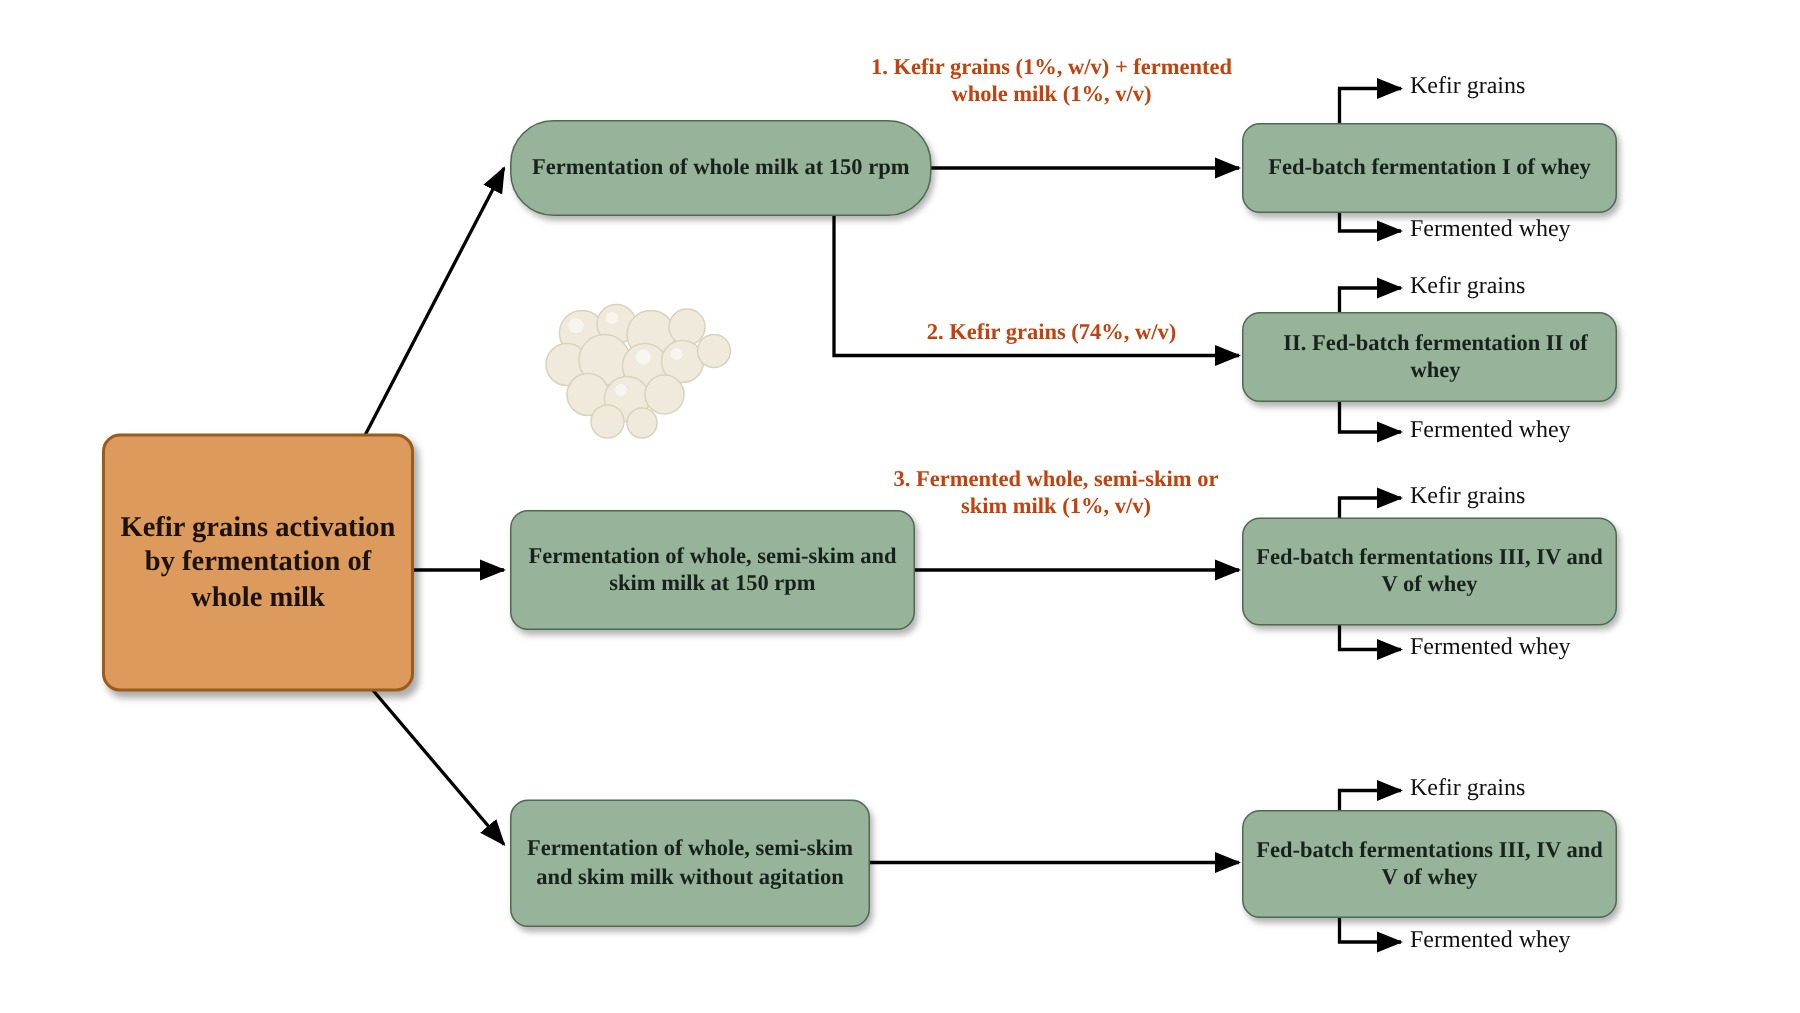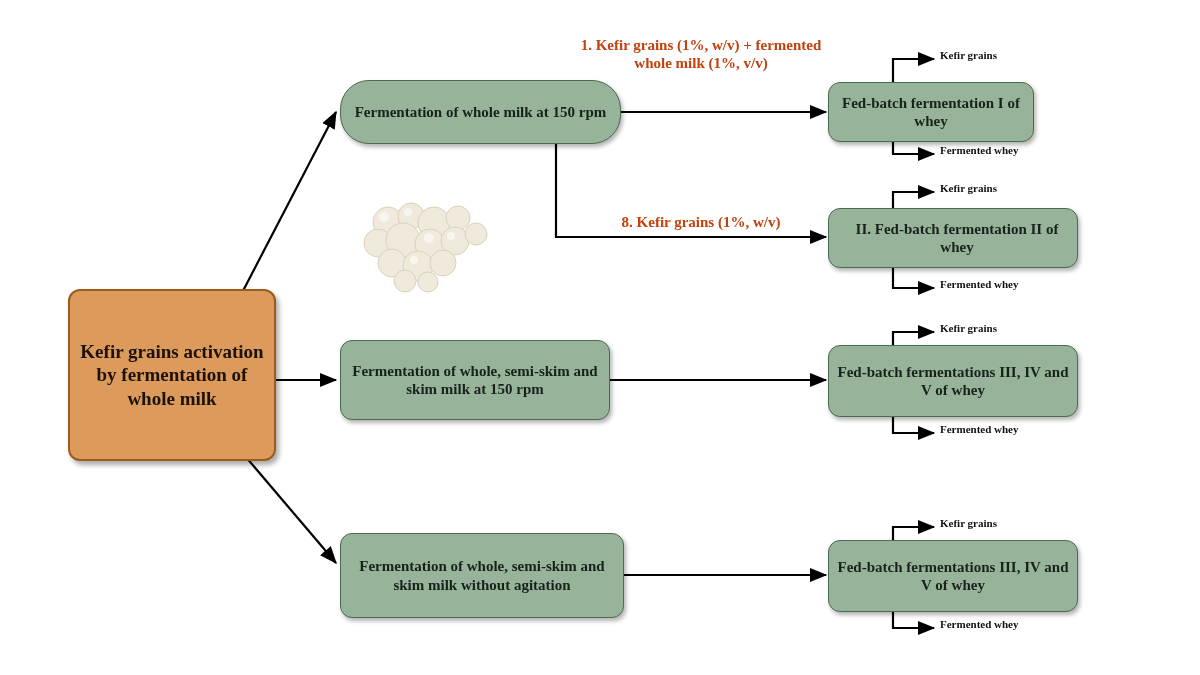--- a/index.html
+++ b/index.html
@@ -47,22 +47,22 @@
   .label {
     position: absolute;
     text-align: center;
     font-size: 15px;
     font-weight: bold;
     color: #c2410c;
     line-height: 1.22;
   }
   .out-label {
     position: absolute;
-    font-size: 11px;
-    font-weight: bold;
+    font-size: 16px;
+    font-weight: normal;
     color: #111111;
     white-space: nowrap;
   }
   svg.lines {
     position: absolute;
     left: 0;
     top: 0;
     width: 1200px;
     height: 675px;
     pointer-events: none;
@@ -144,44 +144,45 @@
   </div>
 
   <div class="node node-green" style="left:340px; top:80px; width:281px; height:64px;border-radius:29px;">
     <span>Fermentation of whole milk at 150 rpm</span>
   </div>
 
   <div class="node node-green" style="left:340px; top:340px; width:270px; height:80px;">
     <span>Fermentation of whole, semi-skim and skim milk at 150 rpm</span>
   </div>
 
-  <div class="node node-green" style="left:340px; top:533px; width:284px; height:85px;">
+  <div class="node node-green" style="left:340px; top:533px; width:240px; height:85px;">
     <span>Fermentation of whole, semi-skim and skim milk without agitation</span>
   </div>
 
-  <div class="node node-green" style="left:828px; top:82px; width:206px; height:60px;">
+  <div class="node node-green" style="left:828px; top:82px; width:250px; height:60px;">
     <span>Fed-batch fermentation I of whey</span>
   </div>
 
   <div class="node node-green" style="left:828px; top:208px; width:250px; height:60px;padding-left:16px;">
     <span>II. Fed-batch fermentation II of whey</span>
   </div>
 
   <div class="node node-green" style="left:828px; top:345px; width:250px; height:72px;">
     <span>Fed-batch fermentations III, IV and V of whey</span>
   </div>
 
   <div class="node node-green" style="left:828px; top:540px; width:250px; height:72px;">
     <span>Fed-batch fermentations III, IV and V of whey</span>
   </div>
 
   <div class="label" style="left:576px; top:36px; width:250px;">1. Kefir grains (1%, w/v) + fermented whole milk (1%, v/v)</div>
 
-  <div class="label" style="left:576px; top:213px; width:250px;">8. Kefir grains (1%, w/v)</div>
+  <div class="label" style="left:576px; top:213px; width:250px;">2. Kefir grains (74%, w/v)</div>
 
+  <div class="label" style="left:584px; top:311px; width:240px;">3. Fermented whole, semi-skim or skim milk (1%, v/v)</div>
 
 
   <div class="out-label" style="left:940px; top:49px;">Kefir grains</div>
   <div class="out-label" style="left:940px; top:144px;">Fermented whey</div>
 
   <div class="out-label" style="left:940px; top:182px;">Kefir grains</div>
   <div class="out-label" style="left:940px; top:278px;">Fermented whey</div>
 
   <div class="out-label" style="left:940px; top:322px;">Kefir grains</div>
   <div class="out-label" style="left:940px; top:423px;">Fermented whey</div>

